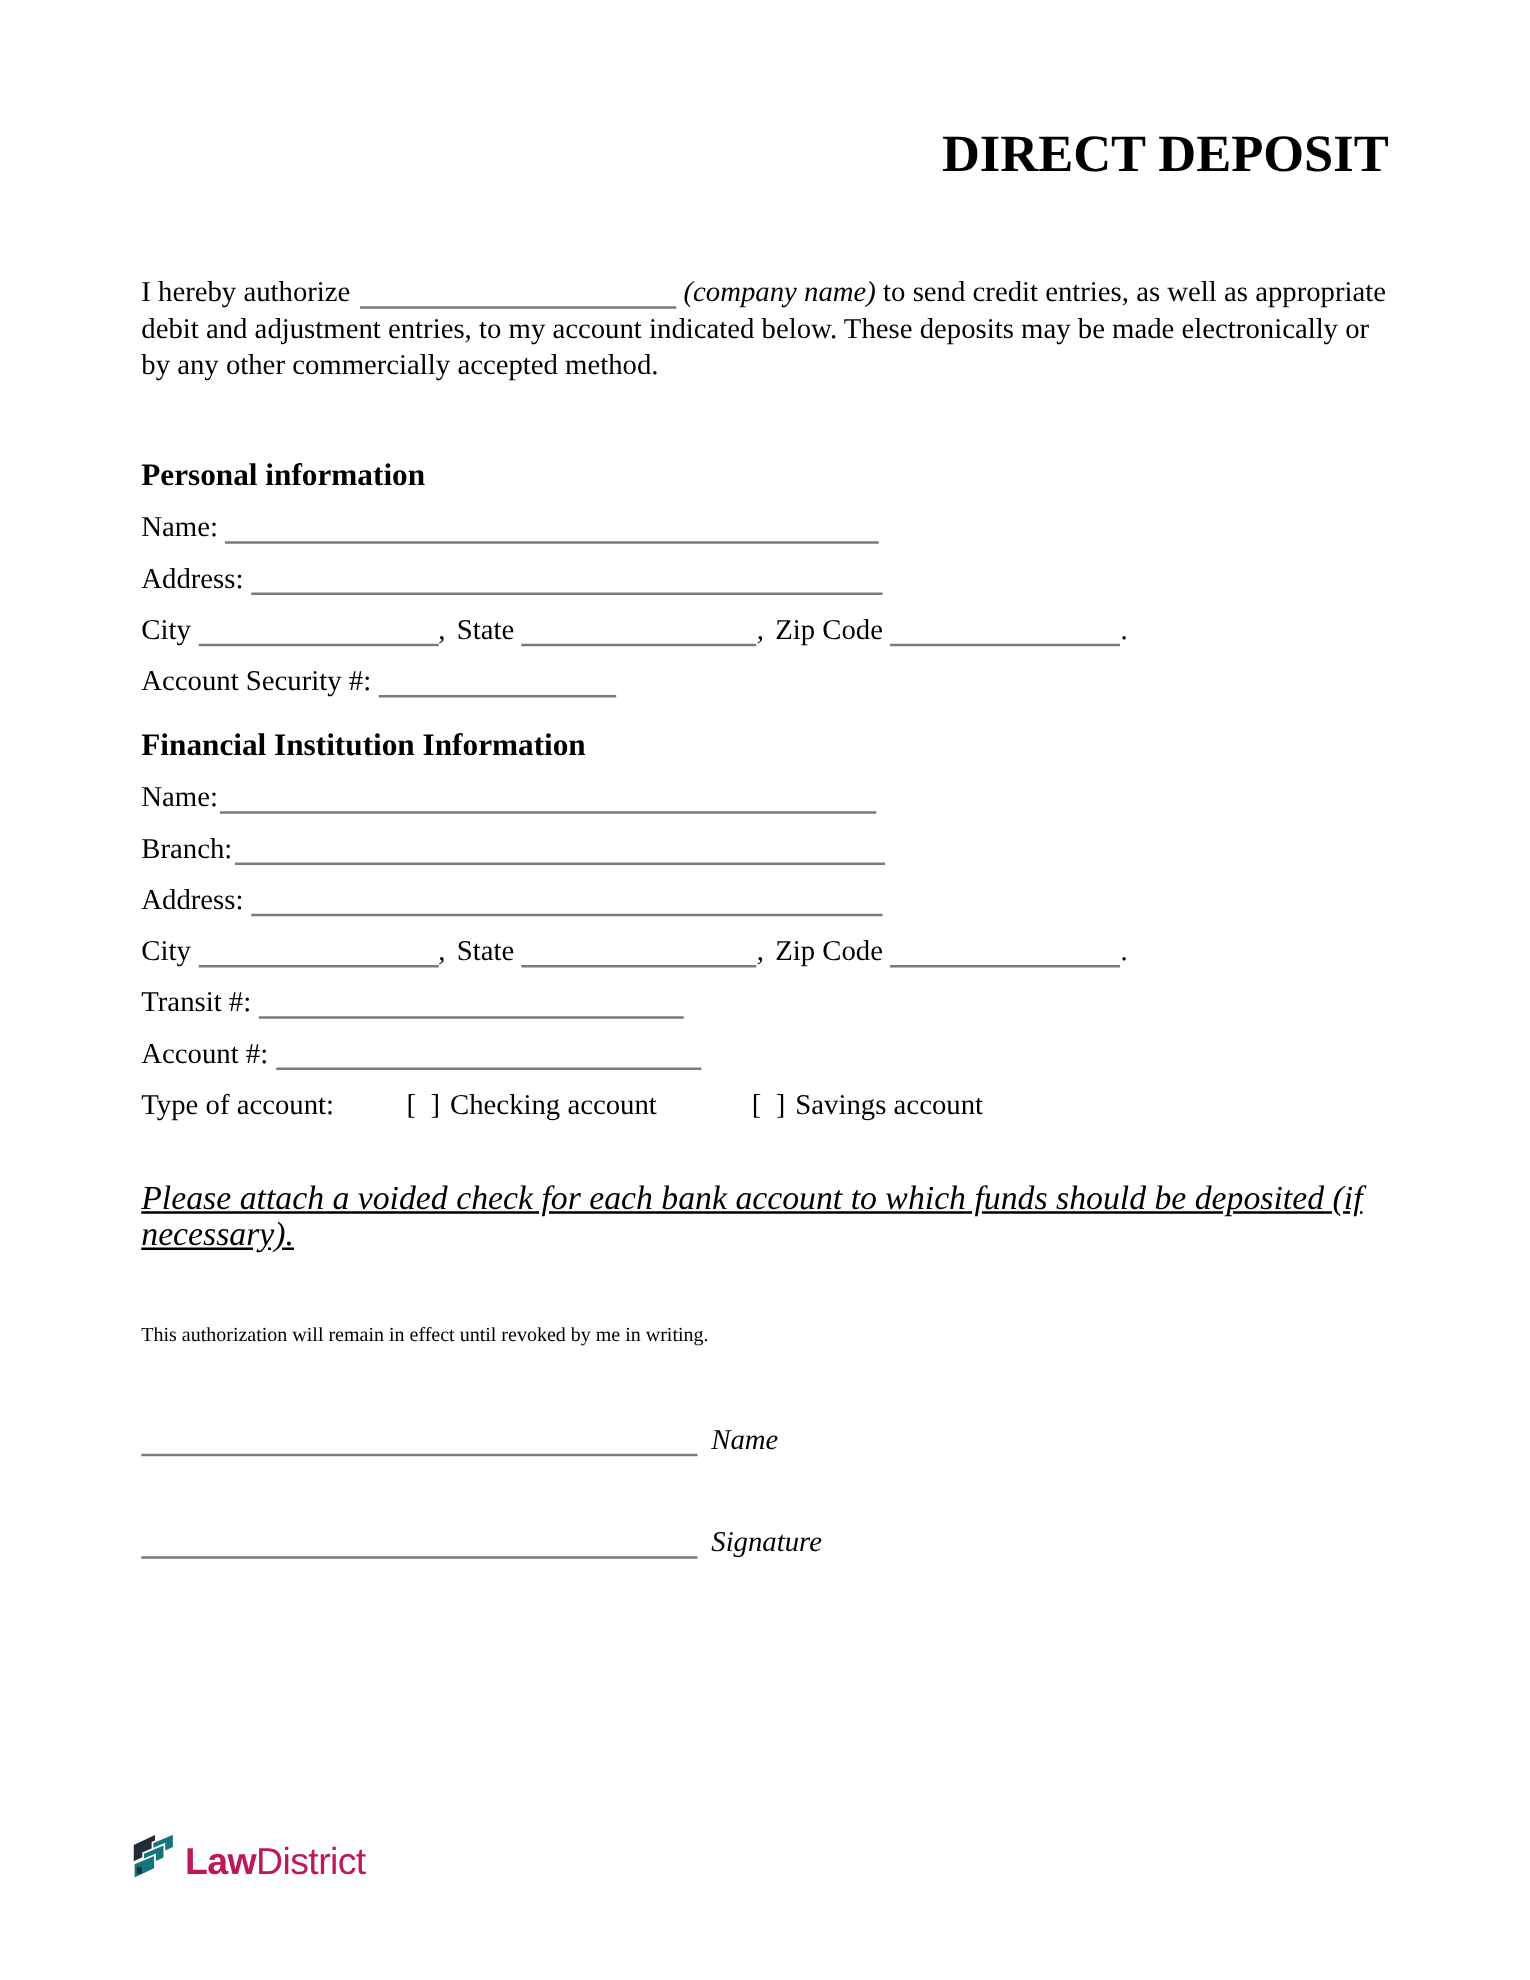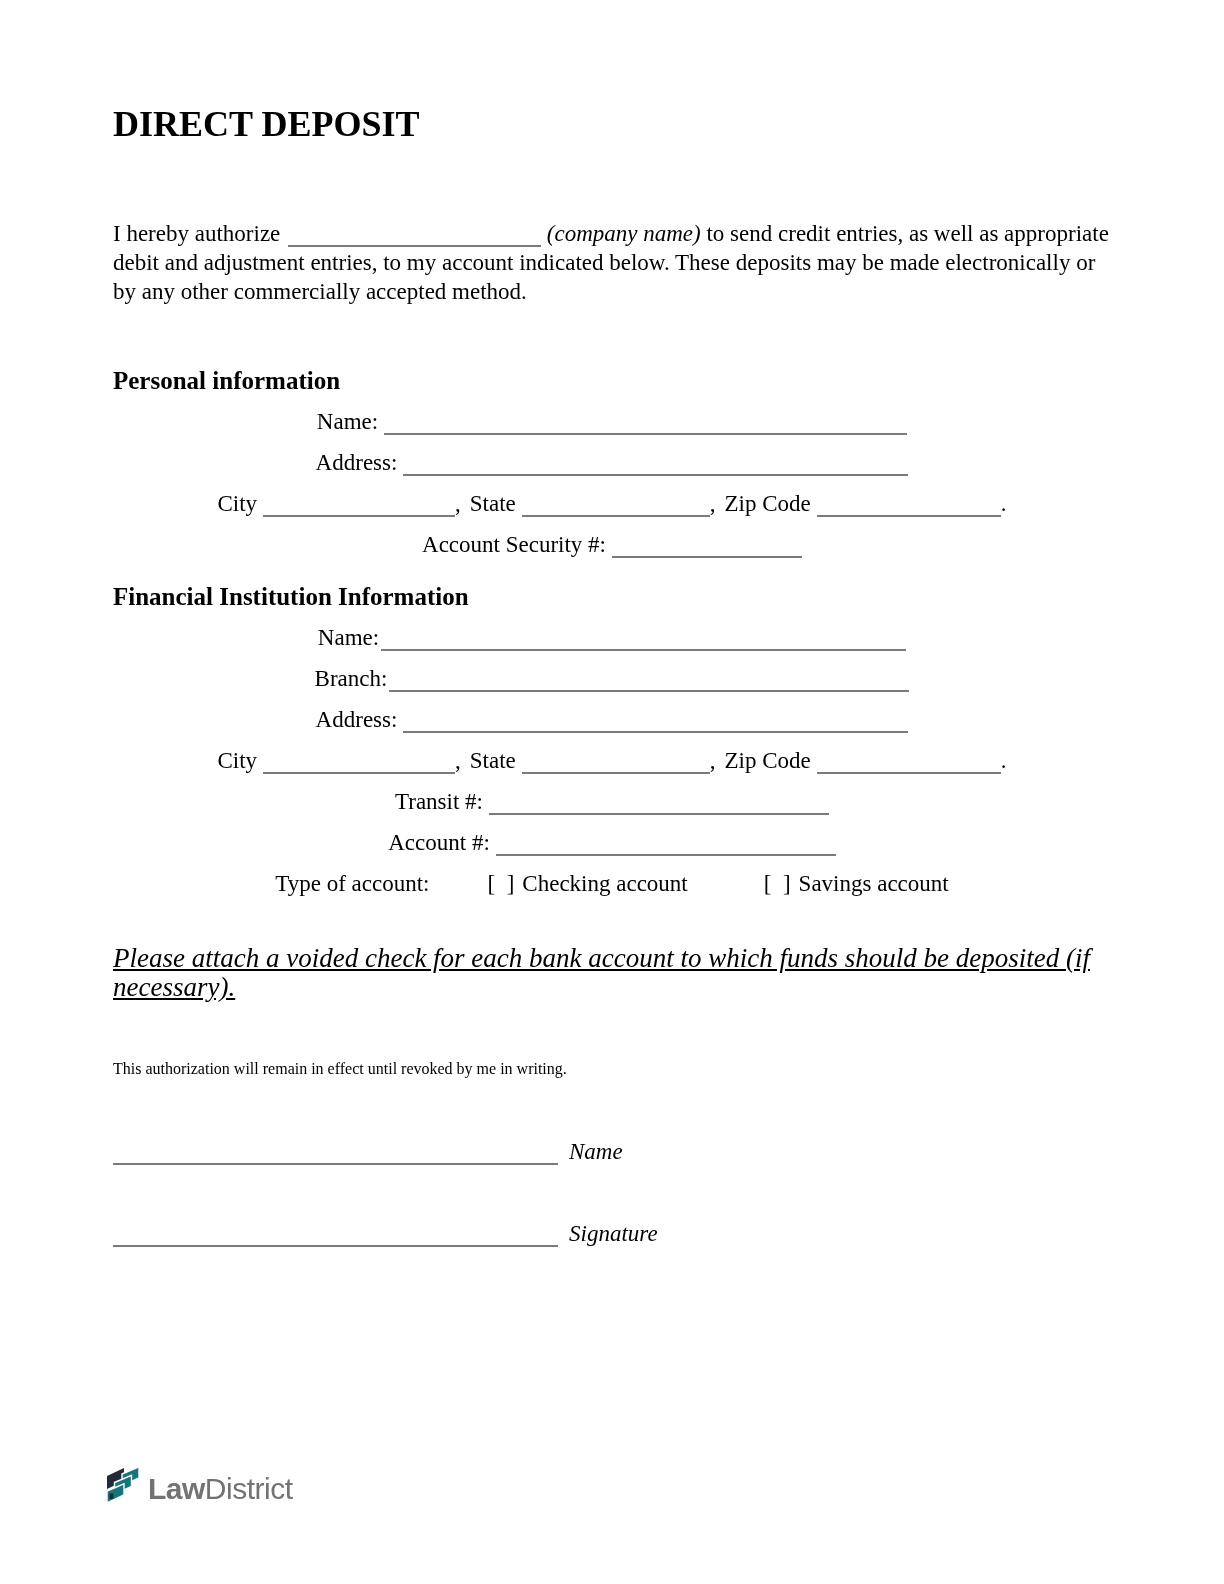--- a/index.html
+++ b/index.html
@@ -11,22 +11,22 @@
     margin: 0 auto;
     background: #ffffff;
     font-family: "Liberation Serif", serif;
     color: #000000;
     overflow: hidden;
   }
   .content { padding: 0 113px; }
 
   .title {
     margin-top: 94px;
-    text-align: left;
-    font-size: 36px;
+    text-align: right;
+    font-size: 42px;
     font-weight: bold;
     line-height: 61px;
   }
   .title-line { display: block; }
 
   .intro {
     margin-top: 64px;
     font-size: 23px;
     line-height: 29px;
   }
@@ -37,21 +37,20 @@
     font-weight: bold;
   }
   .heading-personal { margin-top: 61px; }
   .heading-financial { margin-top: 24px; }
 
   .form-row {
     margin-top: 13px;
     font-size: 23px;
     line-height: 28px;
     white-space: nowrap;
-    text-align: center;
   }
 
   .line {
     display: inline-block;
     border-bottom: 2px solid #7b7b7b;
     height: 24px;
     vertical-align: -6px;
   }
   .ml6 { margin-left: 6px; }
   .ml2 { margin-left: 2px; }
@@ -103,21 +102,21 @@
     position: absolute;
     left: 104px;
     top: 1466px;
     display: flex;
     align-items: center;
     font-family: "Liberation Sans", sans-serif;
   }
   .logo-icon { display: inline-block; margin-right: 6px; }
   .logo-text {
     font-size: 30px;
-    color: #737373;
+    color: #be185d;
     letter-spacing: -0.5px;
   }
   .logo-bold { font-weight: 700; }
   .logo-regular { font-weight: 400; }
 </style>
 </head>
 <body>
 
 <div class="page">
   <div class="content">

